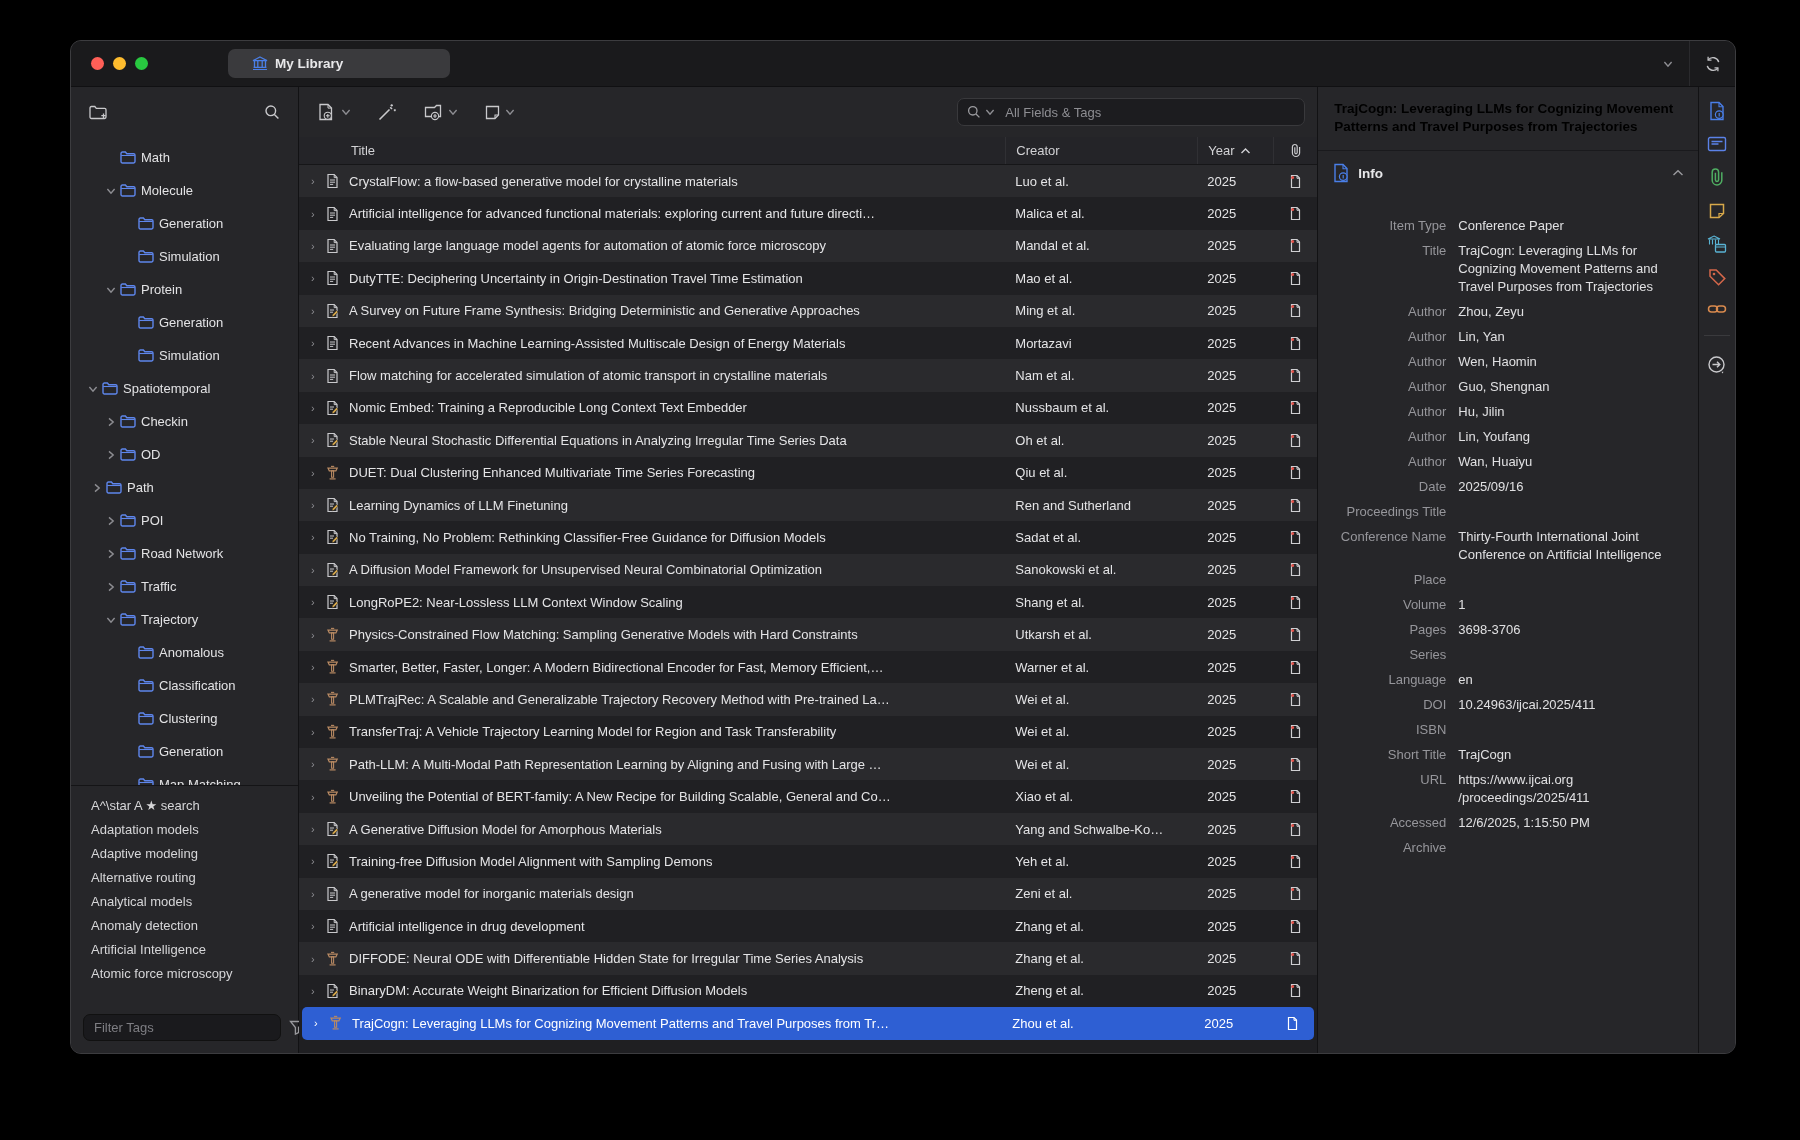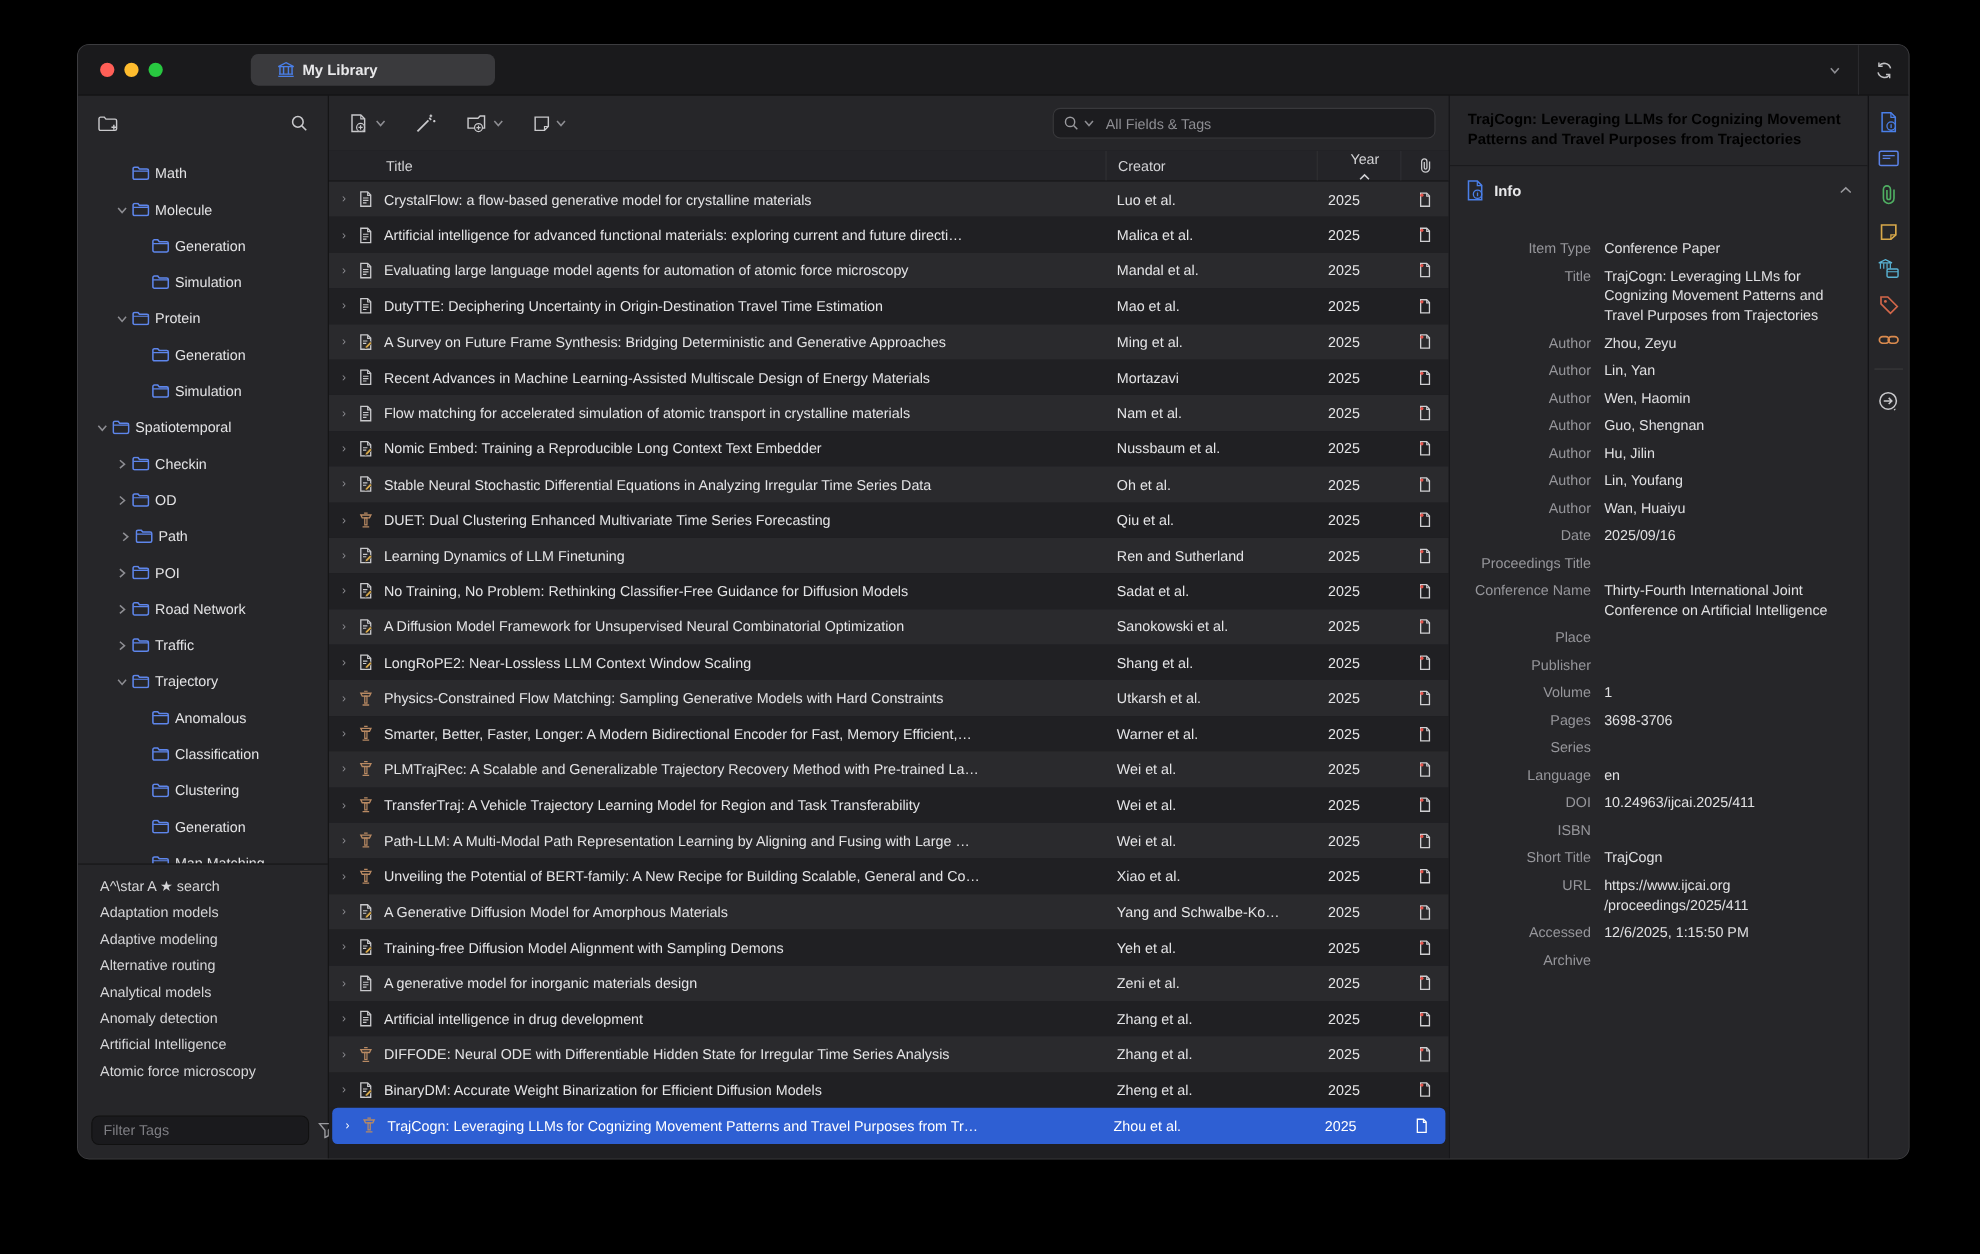--- a/index.html
+++ b/index.html
@@ -41,21 +41,21 @@
   .search-field{margin-left:auto;width:348px;height:28px;background:#1c1c1f;border:1px solid #39393c;
     border-radius:7px;display:flex;align-items:center;padding:0 9px;gap:4px;}
   .search-field .ph{color:#8e8e93;font-size:13px;margin-left:6px;}
   
   .table{flex:1;background:#1f1f22;display:flex;flex-direction:column;overflow:hidden;}
   .thead{height:28px;flex:none;background:#242428;border-bottom:1px solid #161618;display:flex;
     align-items:center;color:#d2d2d5;font-size:13px;}
   .th{display:flex;align-items:center;height:100%;}
   .th-title{flex:1;padding-left:52px;}
   .th-creator{width:192px;border-left:1px solid #303034;padding-left:10px;}
-  .th-year{width:76px;border-left:1px solid #303034;padding-left:10px;gap:5px;flex-direction:column;}
+  .th-year{width:76px;border-left:1px solid #303034;padding-left:10px;gap:5px;}
   .th-attach{width:44px;border-left:1px solid #303034;justify-content:center;}
   .rows{flex:1;overflow:hidden;}
   .row{height:32.4px;display:flex;align-items:center;font-size:13px;color:#e4e4e6;}
   .row.odd{background:#2a2a2d;}
   .row.even{background:#202023;}
   .row.selected{background:#2e5fd3;border-radius:5px;margin:0 3px;color:#fff;}
   .row.selected .r-chev{color:#fff;}
   .r-chev{width:26px;padding-left:12px;color:#8d8d92;font-size:11px;flex:none;}
   .r-icon{width:24px;flex:none;display:flex;align-items:center;}
   .r-title{flex:1;white-space:nowrap;overflow:hidden;text-overflow:ellipsis;padding-right:12px;}
@@ -249,21 +249,21 @@
               </svg>
             </span>
             <span class="tw-folder">
               <svg width="16" height="13" viewBox="0 0 16 13" style="display:block">
                 <path d="M1 2.4C1 1.6 1.6 1 2.4 1h3l1.4 1.7h6.8c.8 0 1.4.6 1.4 1.4v6.5c0 .8-.6 1.4-1.4 1.4H2.4C1.6 12 1 11.4 1 10.6z" fill="none" stroke="#5e86ec" stroke-width="1.4"></path>
                 <path d="M1.2 4.5h13.6" stroke="#5e86ec" stroke-width="1.1"></path>
               </svg>
             </span>
             <span class="tree-label">OD</span>
           </div>
-          <div class="tree-item" style="padding-left: 34px; text-align: right;">
+          <div class="tree-item" style="padding-left: 17px; text-align: right;">
             <span class="tw-chev">
               <svg width="8" height="10" viewBox="0 0 8 10" style="display:block">
                 <path d="M2 1.4 6.2 5 2 8.6" fill="none" stroke="#8d8d92" stroke-width="1.4"></path>
               </svg>
             </span>
             <span class="tw-folder">
               <svg width="16" height="13" viewBox="0 0 16 13" style="display:block">
                 <path d="M1 2.4C1 1.6 1.6 1 2.4 1h3l1.4 1.7h6.8c.8 0 1.4.6 1.4 1.4v6.5c0 .8-.6 1.4-1.4 1.4H2.4C1.6 12 1 11.4 1 10.6z" fill="none" stroke="#5e86ec" stroke-width="1.4"></path>
                 <path d="M1.2 4.5h13.6" stroke="#5e86ec" stroke-width="1.1"></path>
               </svg>
@@ -1123,24 +1123,20 @@
           <div class="frow">
             <div class="flabel">Proceedings Title</div>
             <div class="fvalue"></div>
           </div>
           <div class="frow">
             <div class="flabel">Conference Name</div>
             <div class="fvalue">Thirty-Fourth International Joint Conference on Artificial Intelligence</div>
           </div>
           <div class="frow">
             <div class="flabel">Place</div>
-            <div class="fvalue"></div>
-          </div>
-          <div class="frow">
-            <div class="flabel">Publisher</div>
             <div class="fvalue"></div>
           </div>
           <div class="frow">
             <div class="flabel">Volume</div>
             <div class="fvalue">1</div>
           </div>
           <div class="frow">
             <div class="flabel">Pages</div>
             <div class="fvalue">3698-3706</div>
           </div>

